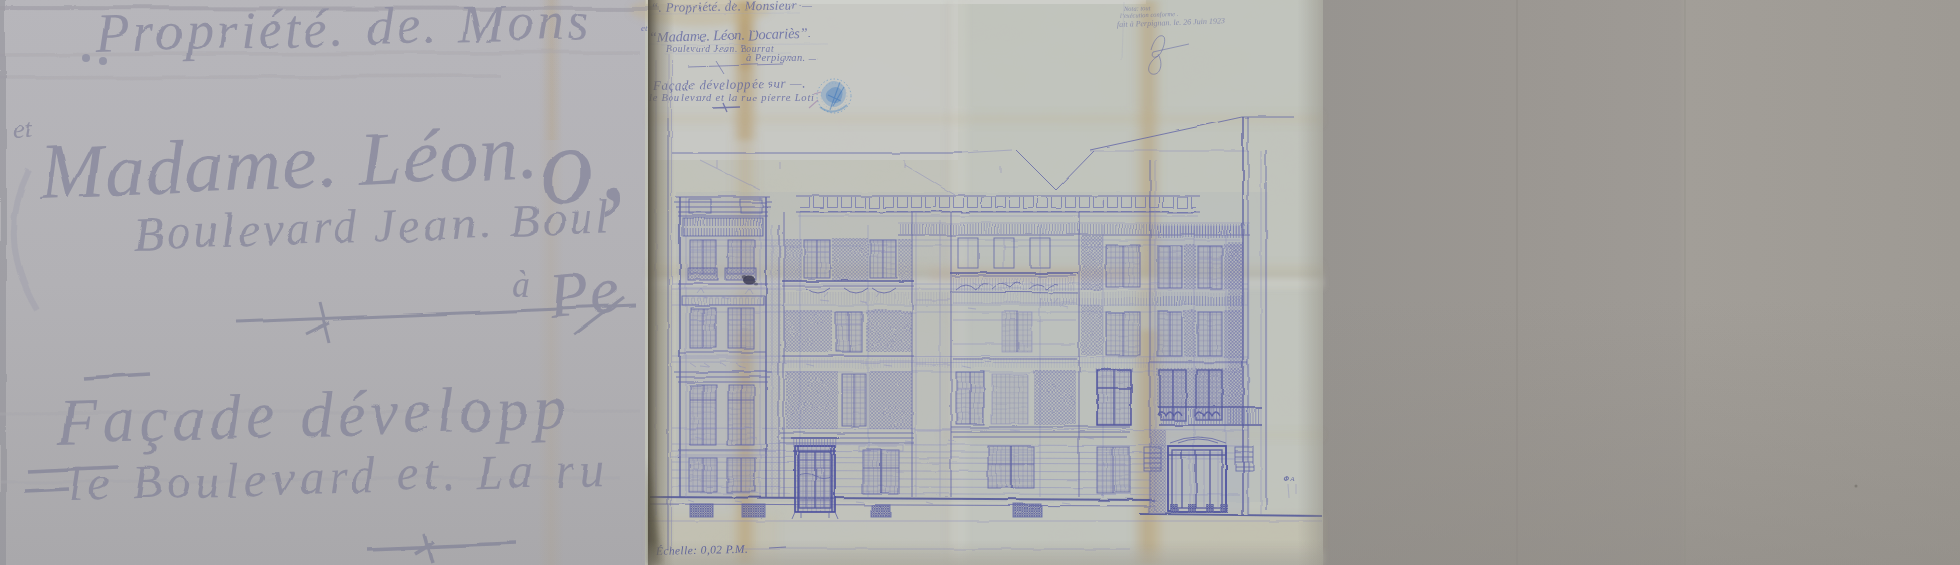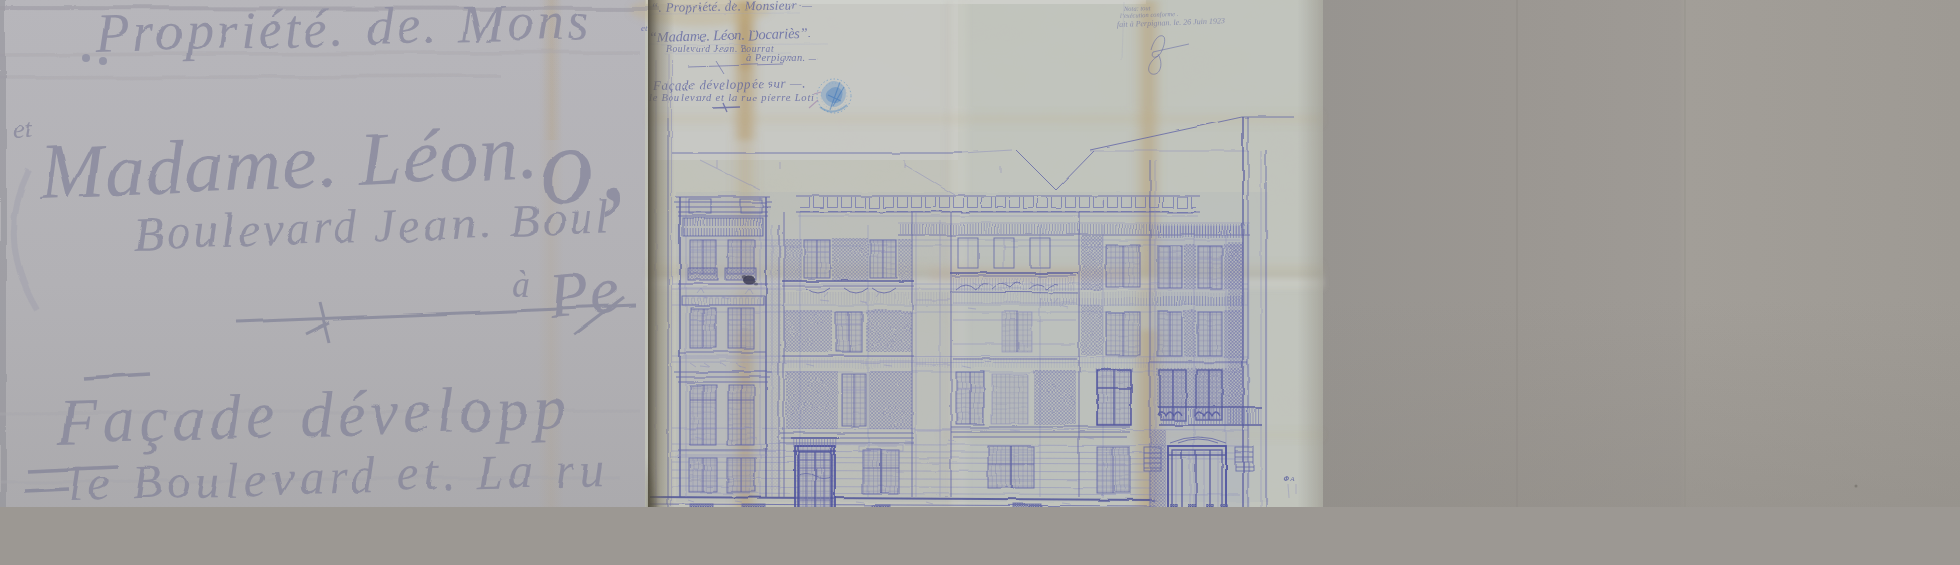--- a/index.html
+++ b/index.html
@@ -1,16 +1,16 @@
 <!DOCTYPE html>
 <html><head>
 <meta charset="utf-8">
 <style>
   html,body{margin:0;padding:0;background:#9c9893;}
-  #stage{position:relative;width:1960px;height:507px;overflow:hidden;font-family:"Liberation Serif",serif;}
+  #stage{position:relative;width:1960px;height:565px;overflow:hidden;font-family:"Liberation Serif",serif;}
   svg{display:block}
   .p1{stroke:#5c60a6;stroke-width:.95;fill:none;opacity:.85}
   .p2{stroke:#4b509b;stroke-width:1.35;fill:none;opacity:.9}
   .p3{stroke:#8689bd;stroke-width:.7;fill:none;opacity:.7}
   .hw{fill:#565c9f;font-style:italic;font-family:"Liberation Serif",serif}
   .hwL{fill:#7d7e96;font-style:italic;font-family:"Liberation Serif",serif}
 </style>
 </head>
 <body>
 <div id="stage">

